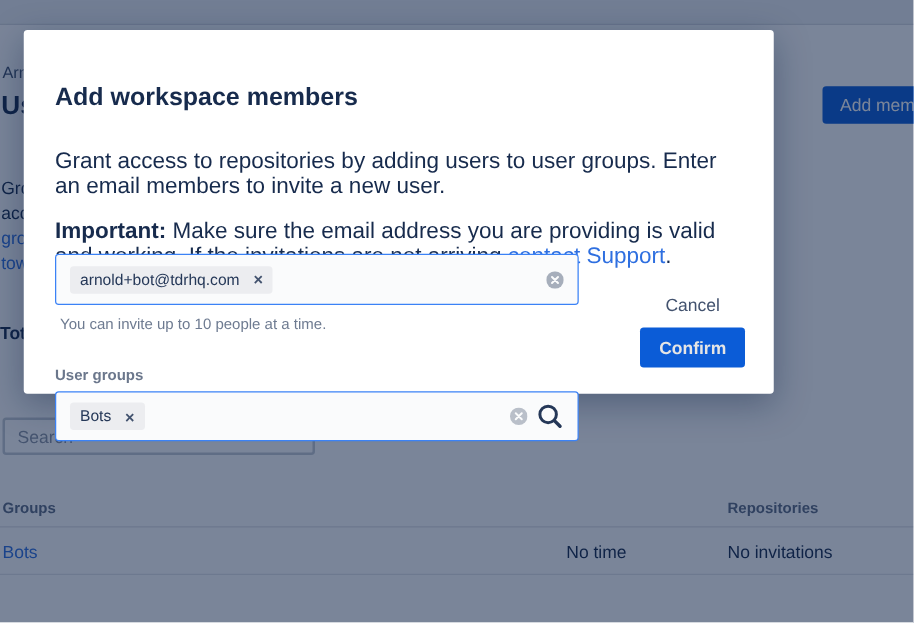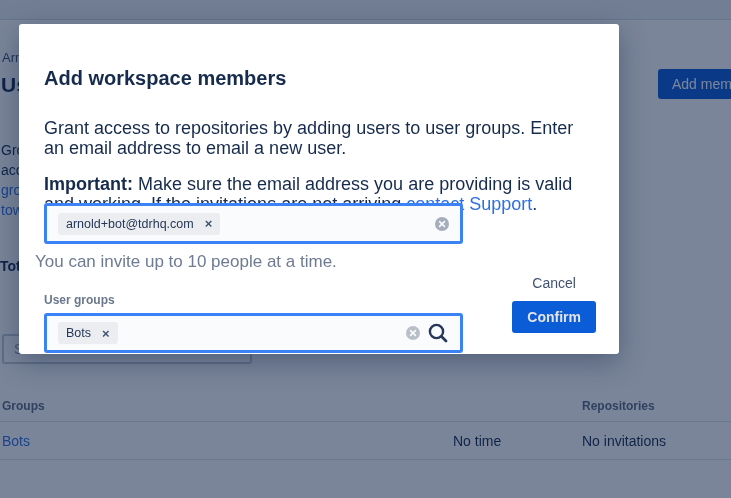--- a/index.html
+++ b/index.html
@@ -57,57 +57,57 @@
   .thead-line { position: absolute; left: 0; top: 421px; width: 731px; height: 1px; background: #DFE1E6; }
   .row-line   { position: absolute; left: 0; top: 459px; width: 731px; height: 1px; background: #E2E4E9; }
   .cell { position: absolute; top: 433px; font-size: 14px; color: #172B4D; white-space: nowrap; }
   .cell-group { left: 2px; color: #2E6FE0; text-decoration: none; cursor: pointer; }
   .cell-users { left: 453px; }
   .cell-repos { left: 582px; }
   
   .blanket { position: absolute; inset: 0; z-index: 5; background: rgba(9, 30, 66, 0.54); }
   
   .modal {
-    position: absolute; left: 19px; top: 24px; width: 600px; height: 330px;
+    position: absolute; left: 19px; top: 24px; width: 600px; height: 291px;
     background: #FFFFFF; border-radius: 3px; z-index: 10;
     box-shadow: 0 8px 28px rgba(9, 30, 66, 0.35);
   }
   .m-title {
     position: absolute; left: 25px; top: 43px;
     font-size: 20px; font-weight: 600; color: #172B4D;
   }
   .m-text {
     position: absolute; left: 25px;
     font-size: 18px; line-height: 20px; color: #172B4D; width: 540px;
   }
   .m-intro { top: 94px; }
   .m-important { top: 150px; }
   .m-important b { font-weight: 700; text-align: center; }
   .m-link { color: #2E6FE0; text-decoration: none; cursor: pointer; }
   .m-field {
     position: absolute; left: 25px; width: 419px; height: 41px;
-    background: #FAFBFC; border: 3px solid #3b82f6; border-radius: 3px;
+    background: #FAFBFC; border: 1px solid #3b82f6; border-radius: 3px;
     display: flex; align-items: center; padding: 0 11px;
   }
   .m-field-email { top: 179px; }
   .m-field-groups { top: 289px; height: 40px; }
   .tag {
     display: inline-flex; align-items: center; height: 22px;
     background: #ECEDF0; border-radius: 3px; padding: 0 4px 0 8px;
     font-size: 12.5px; color: #253858; white-space: nowrap;
   }
   .tag-remove {
     font-weight: 700; font-size: 13px; color: #42526E;
     margin-left: 7px; padding: 0 4px; cursor: pointer; line-height: 1;
   }
   .field-spacer { flex: 1; }
   .icon-btn { display: inline-flex; align-items: center; cursor: pointer; }
   .m-note {
-    position: absolute; left: 16px; top: 228px;
-    font-size: 17px; color: #6E7B91;
+    position: absolute; left: 29px; top: 228px;
+    font-size: 12px; color: #6E7B91;
   }
   .m-label {
     position: absolute; left: 25px; top: 269px;
     font-size: 12px; font-weight: 700; color: #6B778C;
   }
   .m-footer {
     position: absolute; right: 23px; bottom: 21px;
     display: flex; align-items: center; gap: 10px; flex-direction: column;
   }
   .cancel-btn {
@@ -157,21 +157,21 @@
     <div class="row-line"></div>
   </div>
 
   <div class="blanket"></div>
 
   <div class="modal">
     <div class="m-title">Add workspace members</div>
 
     <div class="m-text m-intro">
       <span>Grant access to repositories by adding users to user groups. Enter</span><br>
-      <span>an email address to email a new user.</span>
+      <span>an email members to invite a new user.</span>
     </div>
 
     <div class="m-text m-important">
       <b>Important:</b><span> Make sure the email address you are providing is valid and working. If the invitations are not arriving </span><a class="m-link">contact Support</a><span>.</span>
     </div>
 
     <div class="m-field m-field-email">
       <span class="tag">
         <span>arnold+bot@tdrhq.com</span>
         <span class="tag-remove">×</span>

